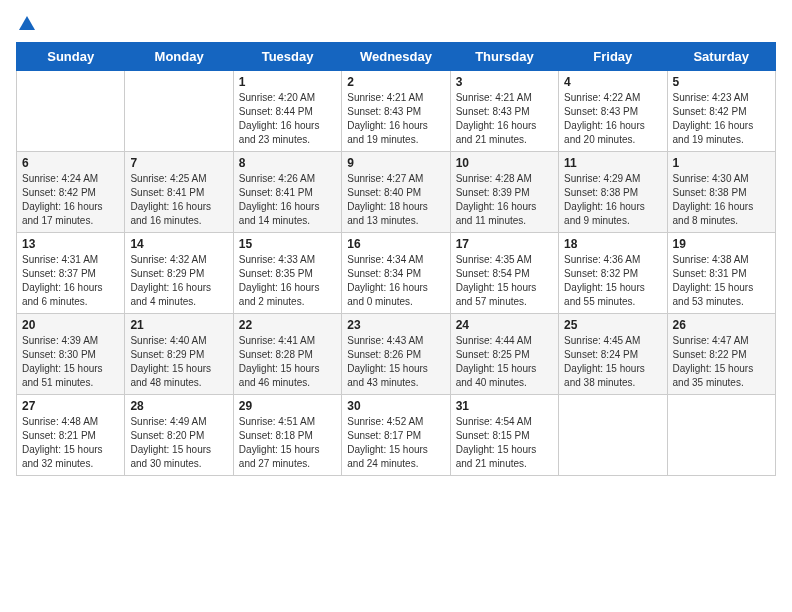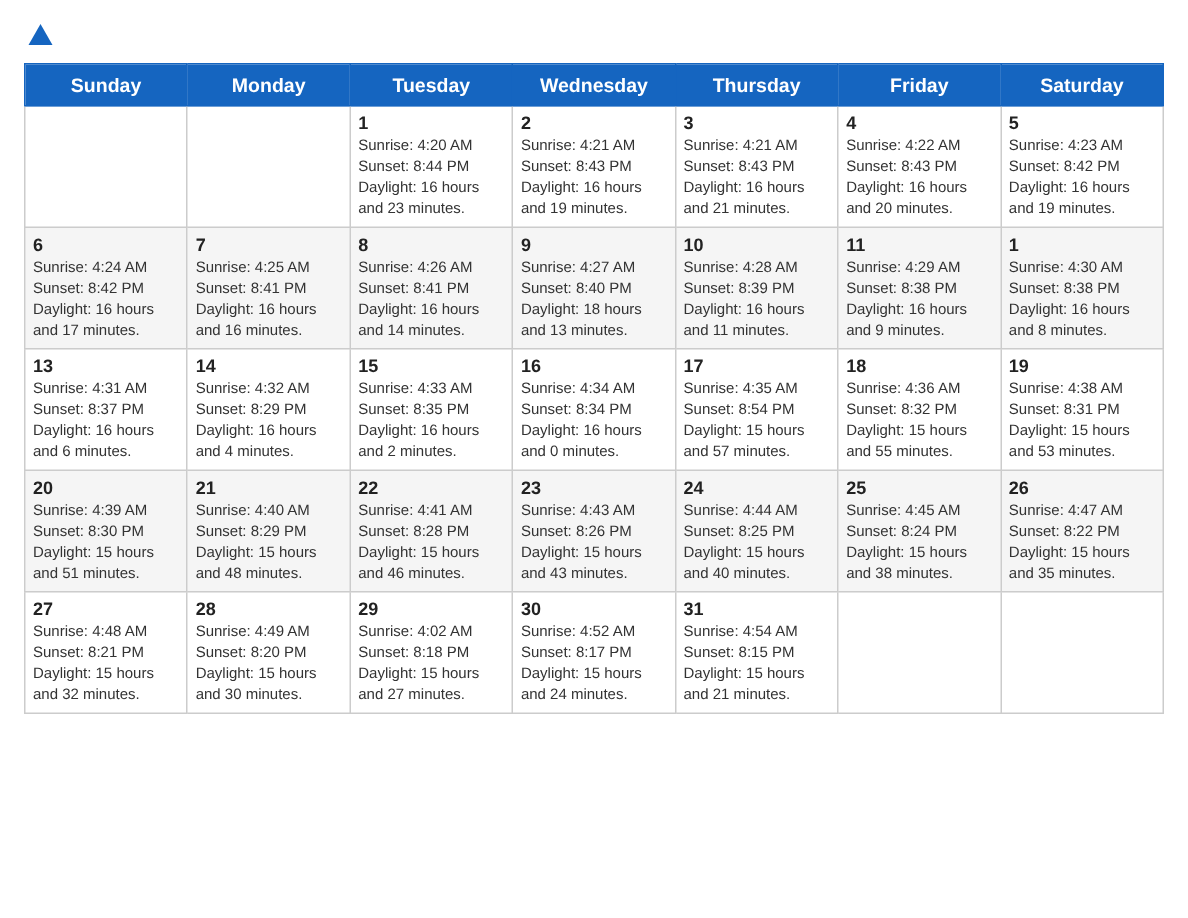--- a/index.html
+++ b/index.html
@@ -346,21 +346,21 @@
           <span class="day-num">28</span>
         <div class="day-info">
           <span>Sunrise: 4:49 AM</span><br>
           <span>Sunset: 8:20 PM</span><br>
           <span>Daylight: 15 hours and 30 minutes.</span>
         </div>
         </td>
         <td>
           <span class="day-num">29</span>
         <div class="day-info">
-          <span>Sunrise: 4:02 AM</span><br>
+          <span>Sunrise: 4:51 AM</span><br>
           <span>Sunset: 8:18 PM</span><br>
           <span>Daylight: 15 hours and 27 minutes.</span>
         </div>
         </td>
         <td>
           <span class="day-num">30</span>
         <div class="day-info">
           <span>Sunrise: 4:52 AM</span><br>
           <span>Sunset: 8:17 PM</span><br>
           <span>Daylight: 15 hours and 24 minutes.</span>

